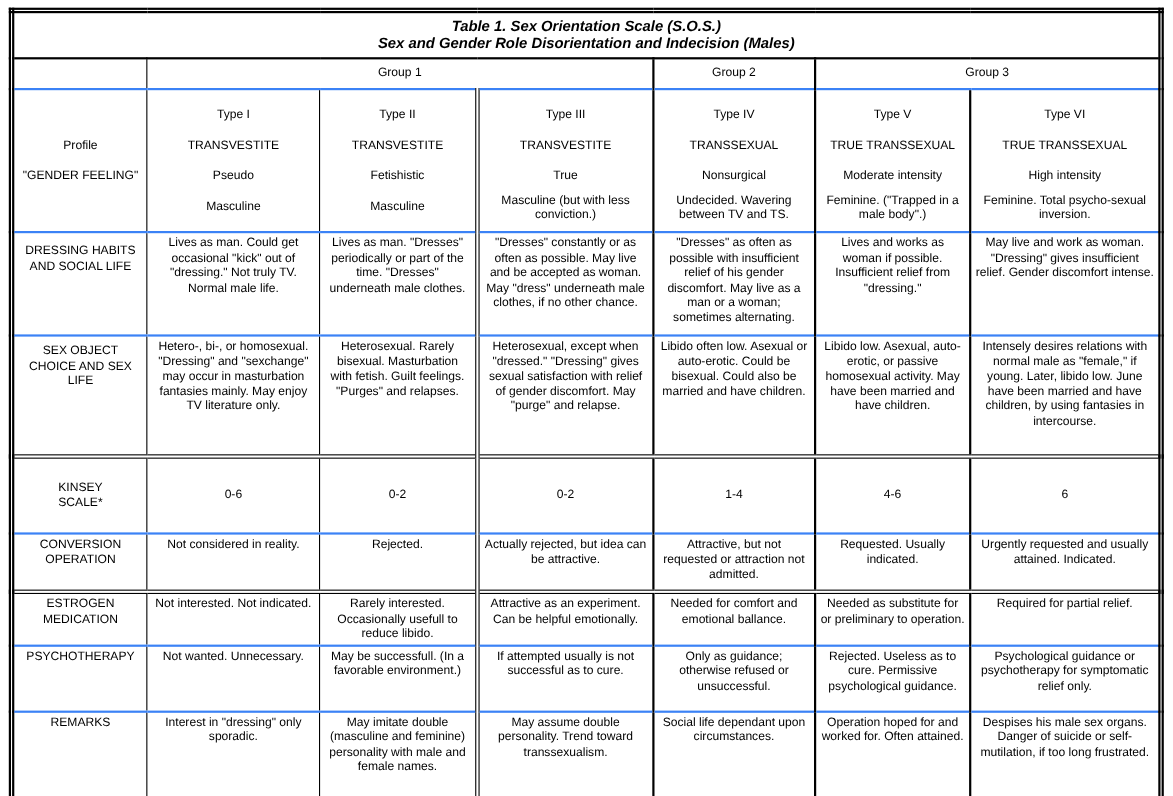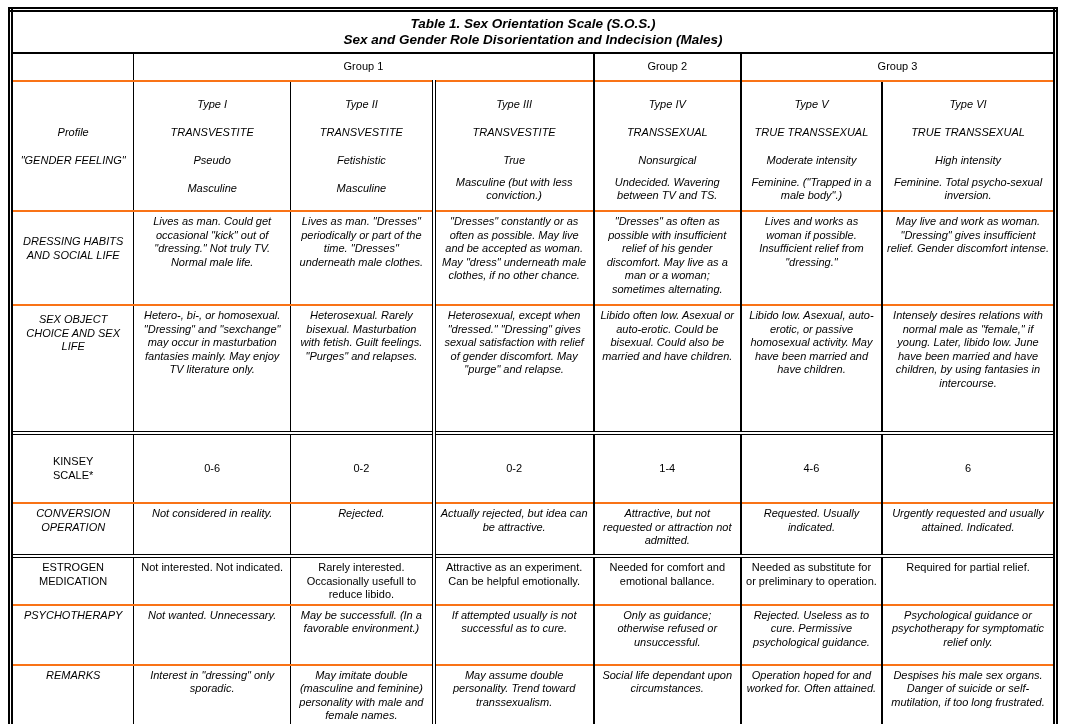--- a/index.html
+++ b/index.html
@@ -19,21 +19,21 @@
     border:1px solid #000;
     text-align:center;
     vertical-align:top;
     padding:3px 4px 2px 4px;
     font-size:11px;
     line-height:13.5px;
     overflow:hidden;
     word-wrap:break-word;
   }
   
-  tr.sec > td      { border-top:2px solid #f97316;font-style:italic; }
+  tr.sec > td      { border-top:2px solid #3b82f6; }
   tr.dbl > td      { border-top:4px double #000; }
   td.vdbl          { border-left:4px double #000; }
   td.vthick        { border-left:2px solid #000; }
 
   .title-cell {
     font-weight:bold; font-style:italic;
     font-size:13.5px; line-height:16px;
     vertical-align:middle;
     border-bottom:2px solid #000;
     padding:4px 2px;
@@ -122,30 +122,30 @@
     </td>
     <td class="profile-cell vthick">
       <div class="ln">Type VI</div>
       <div class="ln">TRUE TRANSSEXUAL</div>
       <div class="ln">High intensity</div>
       <div class="ln">Feminine. Total psycho-sexual inversion.</div>
     </td>
   </tr>
 
   <tr class="sec" style="height:94px">
-    <td class="label-cell" style="padding-top:23px">DRESSING HABITS AND SOCIAL LIFE</td>
+    <td class="label-cell" style="padding-top:10px">DRESSING HABITS AND SOCIAL LIFE</td>
     <td>Lives as man. Could get occasional "kick" out of "dressing." Not truly TV. Normal male life.</td>
     <td>Lives as man. "Dresses" periodically or part of the time. "Dresses" underneath male clothes.</td>
     <td class="vdbl">"Dresses" constantly or as often as possible. May live and be accepted as woman. May "dress" underneath male clothes, if no other chance.</td>
     <td class="vthick">"Dresses" as often as possible with insufficient relief of his gender discomfort. May live as a man or a woman; sometimes alternating.</td>
     <td class="vthick">Lives and works as woman if possible. Insufficient relief from "dressing."</td>
     <td class="vthick">May live and work as woman. "Dressing" gives insufficient relief. Gender discomfort intense.</td>
   </tr>
 
-  <tr class="sec" style="height:128px">
+  <tr class="sec" style="height:110px">
     <td class="label-cell" style="padding-top:7px">SEX OBJECT CHOICE AND SEX LIFE</td>
     <td>Hetero-, bi-, or homosexual. "Dressing" and "sexchange" may occur in masturbation fantasies mainly. May enjoy TV literature only.</td>
     <td>Heterosexual. Rarely bisexual. Masturbation with fetish. Guilt feelings. "Purges" and relapses.</td>
     <td class="vdbl">Heterosexual, except when "dressed." "Dressing" gives sexual satisfaction with relief of gender discomfort. May "purge" and relapse.</td>
     <td class="vthick">Libido often low. Asexual or auto-erotic. Could be bisexual. Could also be married and have children.</td>
     <td class="vthick">Libido low. Asexual, auto-erotic, or passive homosexual activity. May have been married and have children.</td>
     <td class="vthick">Intensely desires relations with normal male as "female," if young. Later, libido low. June have been married and have children, by using fantasies in intercourse.</td>
   </tr>
 
   <tr class="dbl kinsey-row" style="height:25px">

